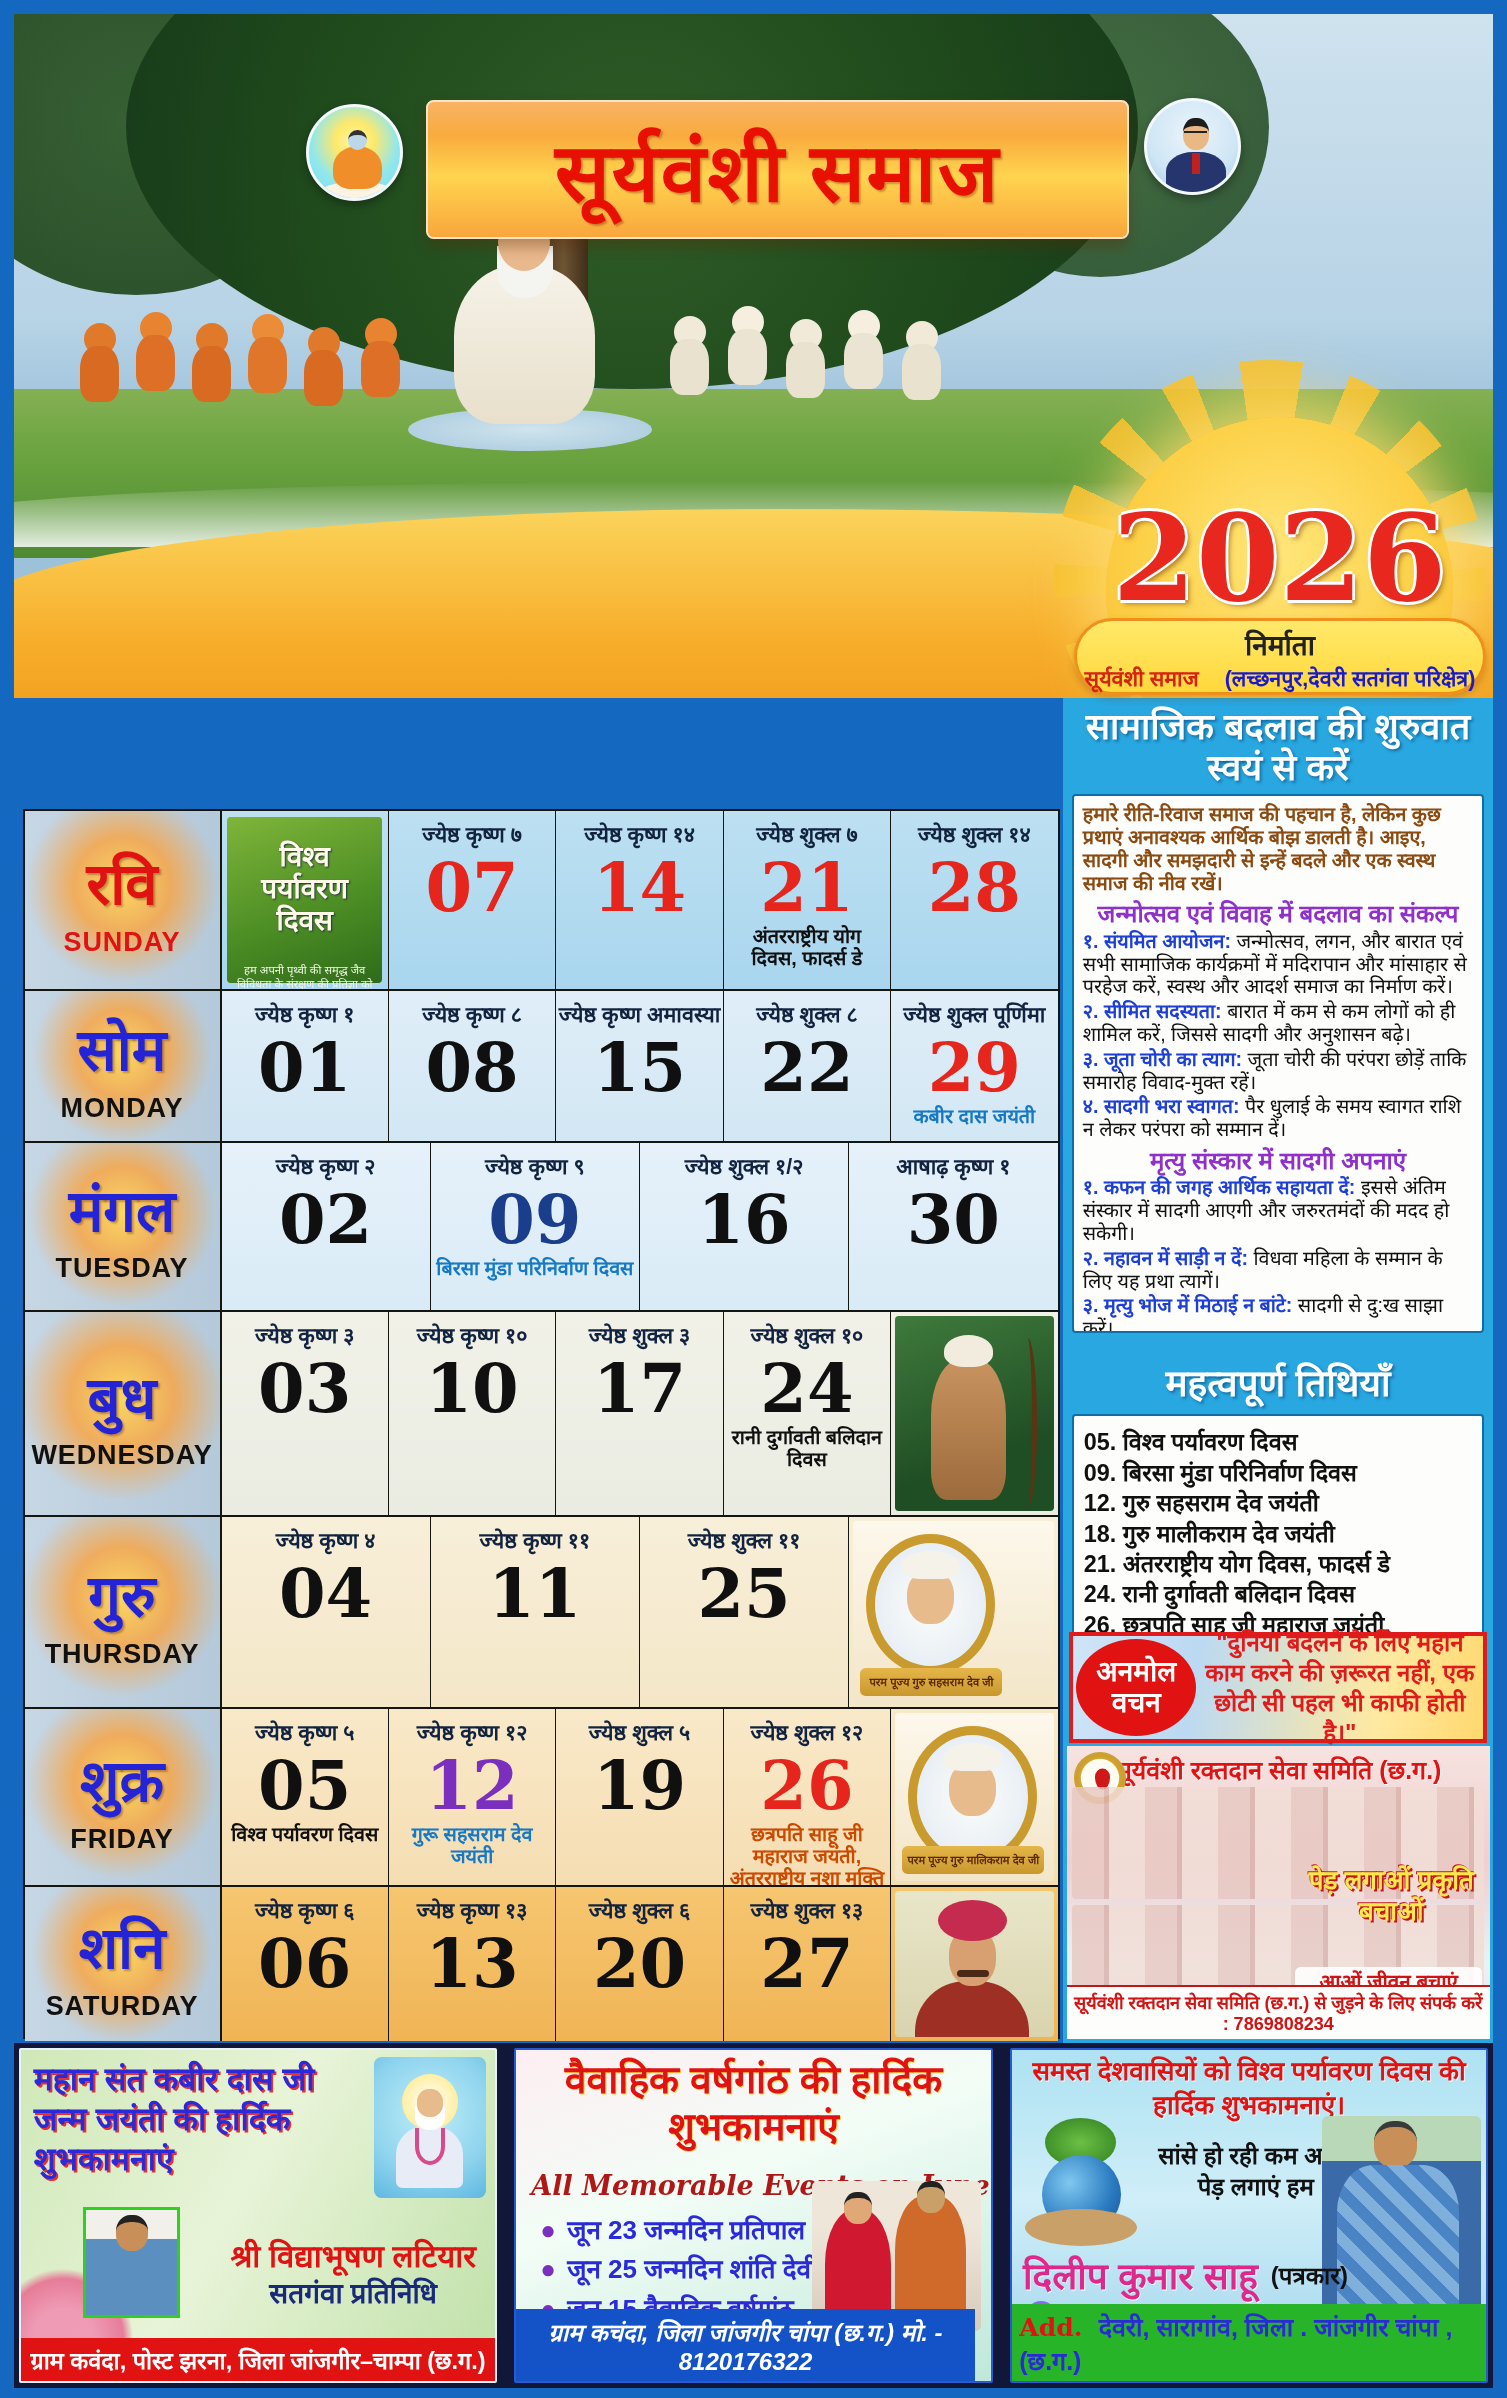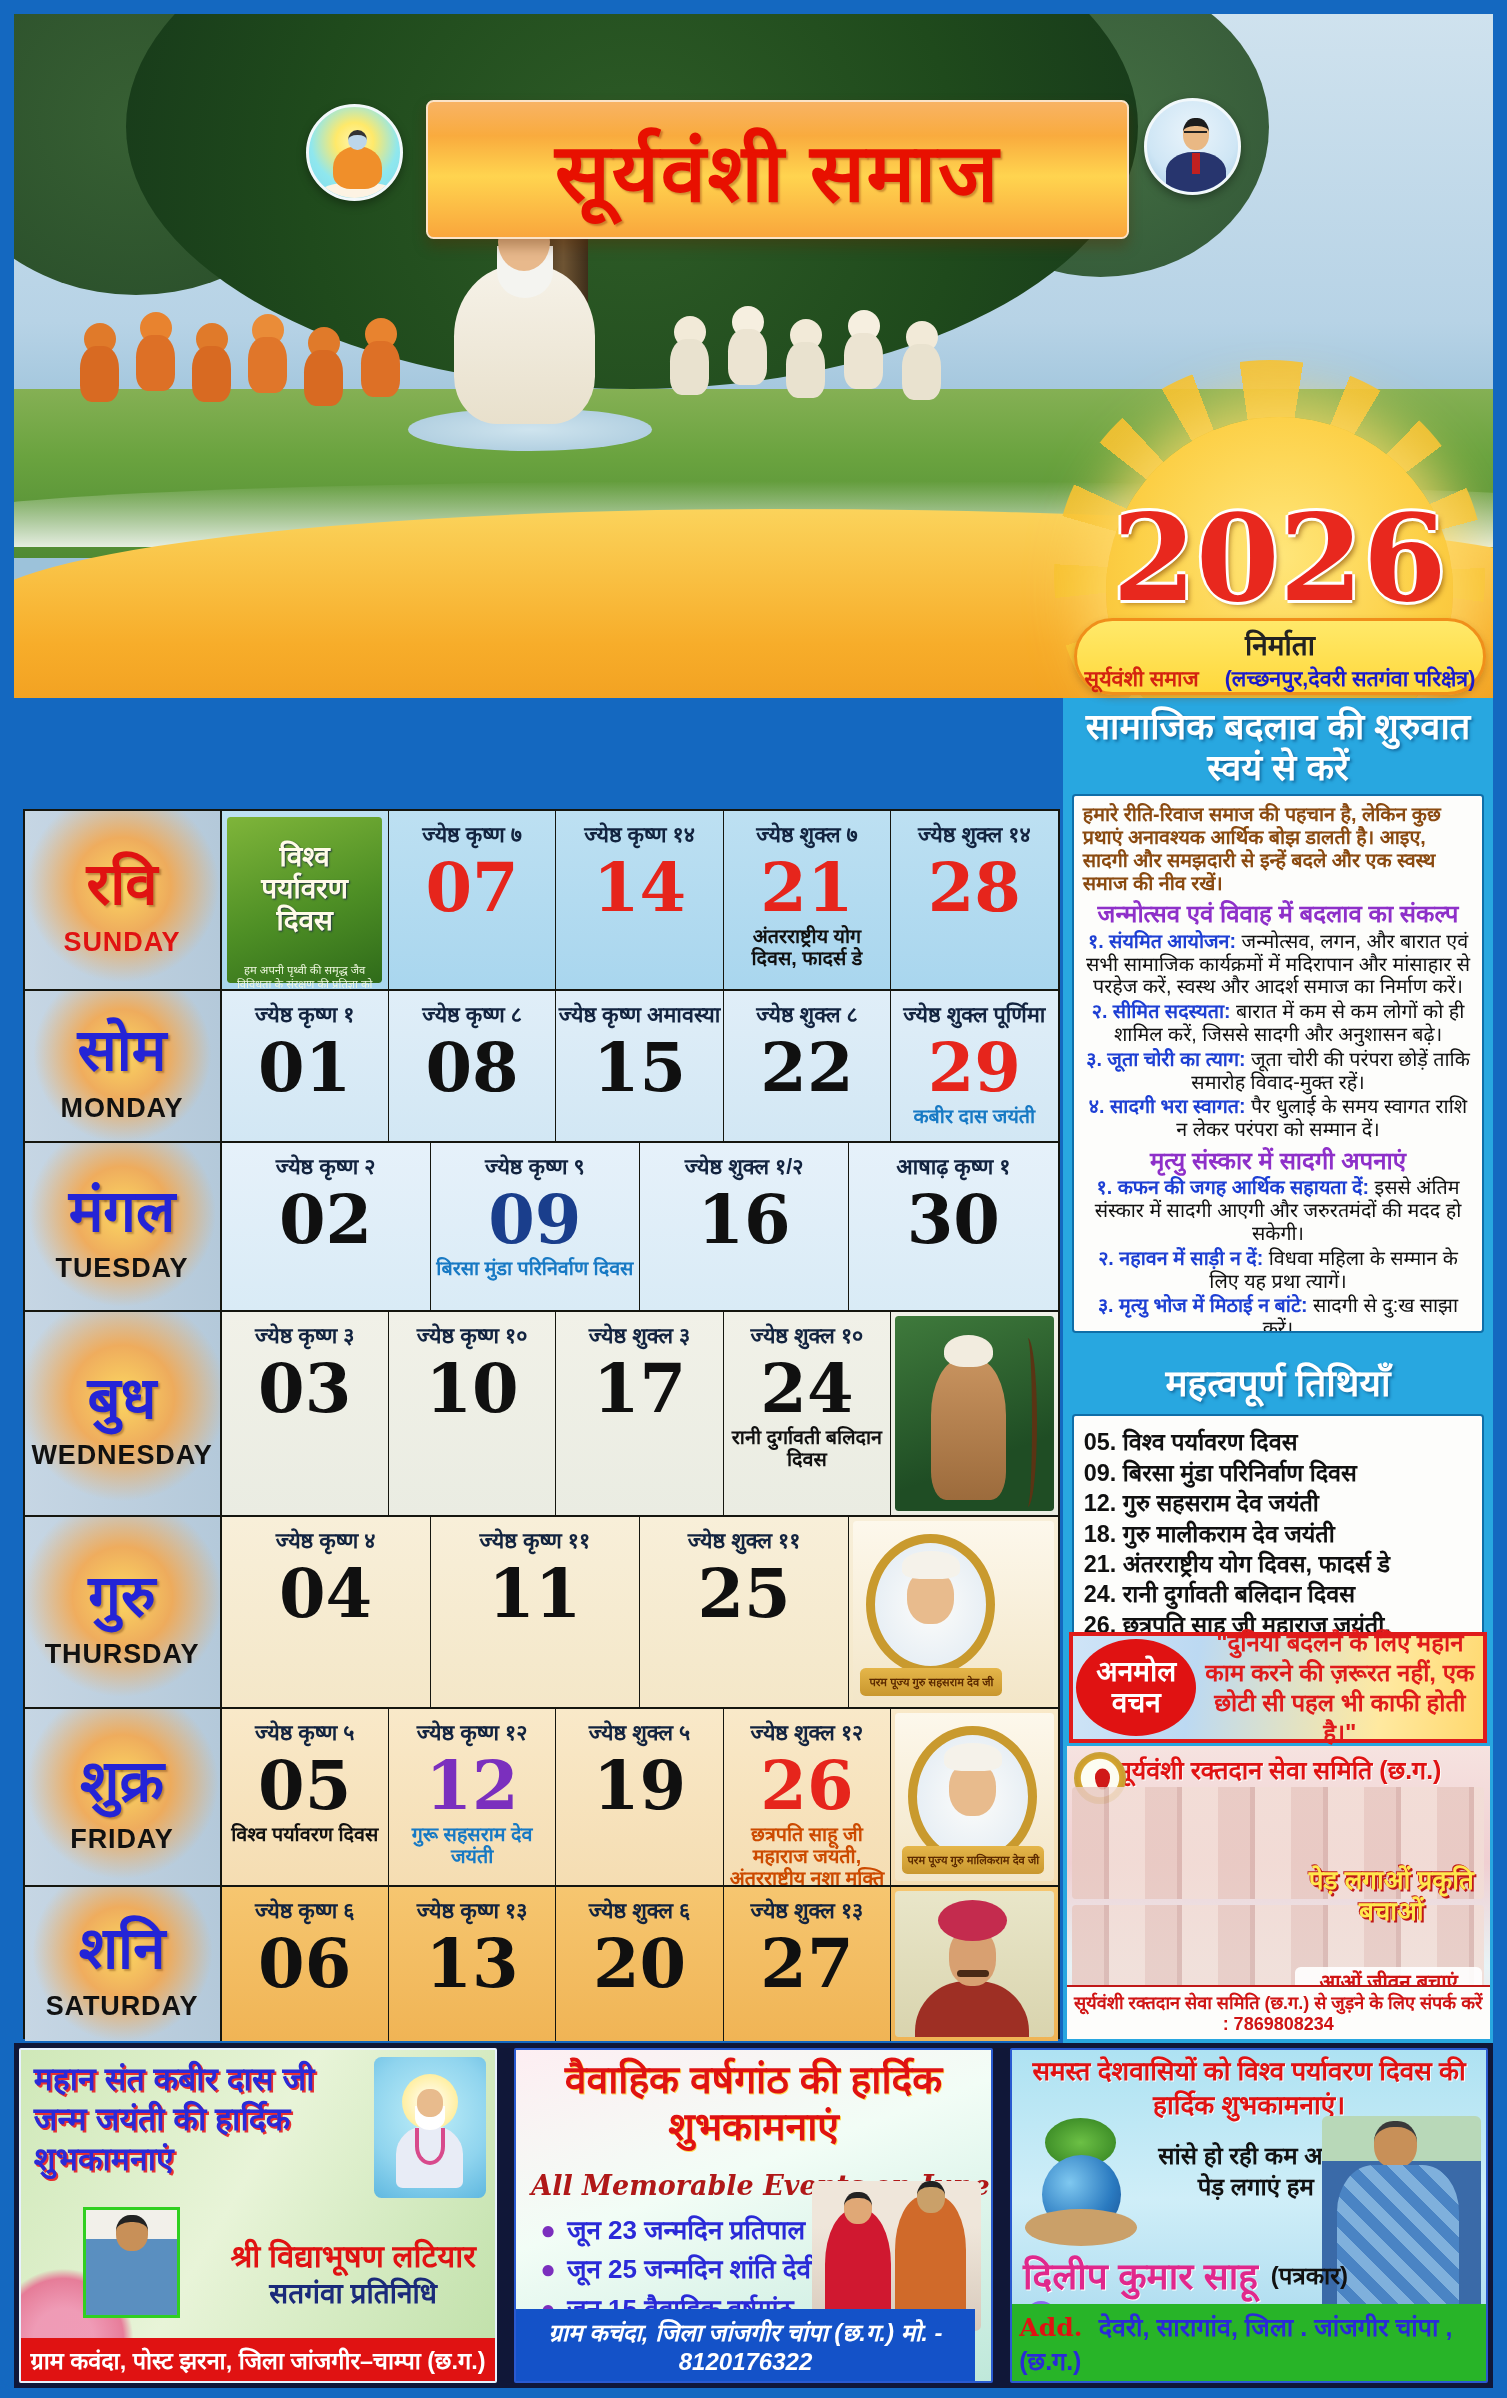--- a/index.html
+++ b/index.html
@@ -145,21 +145,21 @@
   .sat-mo { position:absolute; left:62px; top:79px; width:32px; height:7.5px; border-radius:3.7px; background:#4a2a16; }
 
   
   .rightcol { left:1063px; top:698px; width:430px; height:1345px; background:#28a7e0; }
   .rp-head { margin:9.4px 7.5px 5.6px 7.5px; text-align:center; color:#fff; font-weight:bold; font-size:36px; line-height:1.12;
              text-shadow:1.9px 1.9px 2.8px rgba(0,60,110,.5); }
   .rp-box { margin:0 9.4px; background:#fdfdfb; border:2.8px solid #0f6ea8; border-radius:3.7px; padding:7.5px 8.4px;
             font-size:19.7px; line-height:1.16; color:#111; }
   .rp-intro, .rp-close { color:#8a4a10; font-weight:bold; }
   .rp-sec { text-align:center; color:#8e30c9; font-weight:bold; font-size:24px; margin:5.6px 0 1.9px 0; }
-  .rp-item { margin-bottom:1.9px;text-align:center; }
+  .rp-item { margin-bottom:1.9px; }
   .rp-lead { color:#1d3fd4; font-weight:bold; }
   .imp-head { text-align:center; color:#fff; font-weight:bold; font-size:37px; padding-top:23px;
               text-shadow:1.9px 1.9px 2.8px rgba(0,60,110,.5); }
   .imp-box { margin:7.5px 9.4px; background:#fdfdfb; border:2.8px solid #0f6ea8; border-radius:3.7px; padding:11.2px 9.4px;
              font-size:23.4px; font-weight:bold; color:#101010; line-height:1.3; }
   .quote-box { position:absolute; left:5.6px; right:5.6px; top:0; bottom:0; border:4.7px solid #e01b1b;
                background:linear-gradient(100deg,#cfe4f7 0%,#bcd9f2 30%,#ffe9a0 75%,#ffd86e 100%);
                display:flex; align-items:center; }
   .quote-badge { width:120px; height:97px; margin-left:3.7px; background:#e01212; border-radius:50%;
                  color:#fff; font-weight:bold; font-size:28px; display:flex; flex-direction:column;

